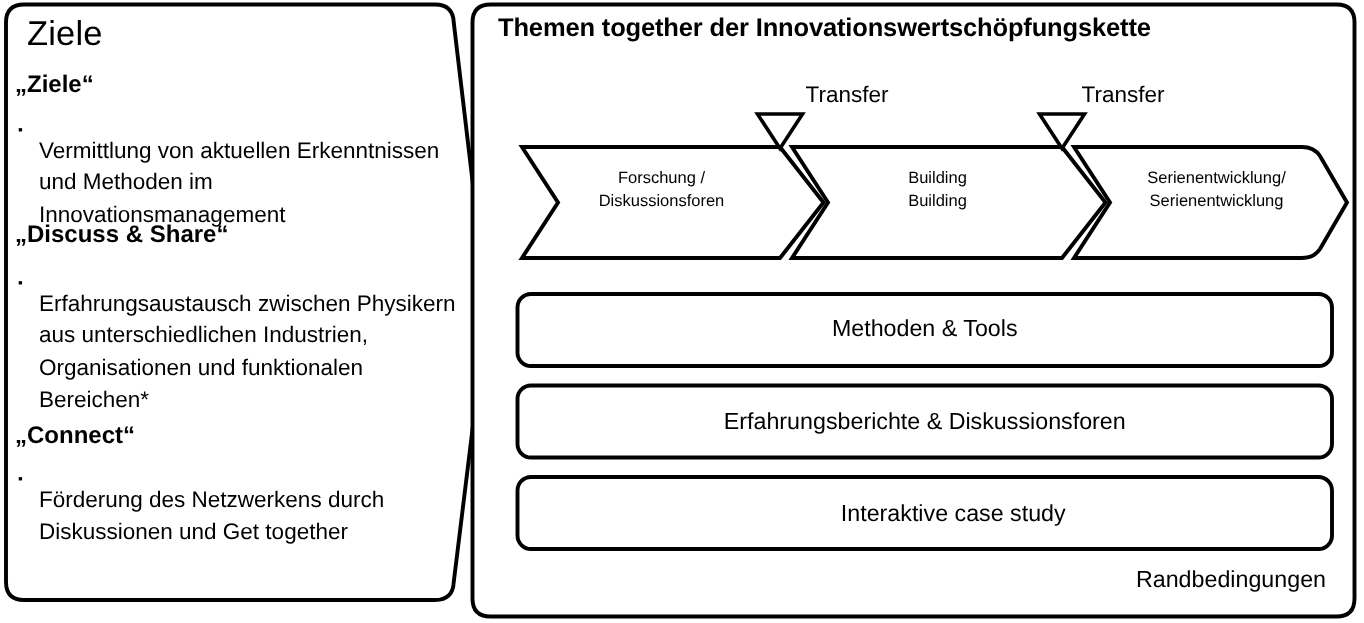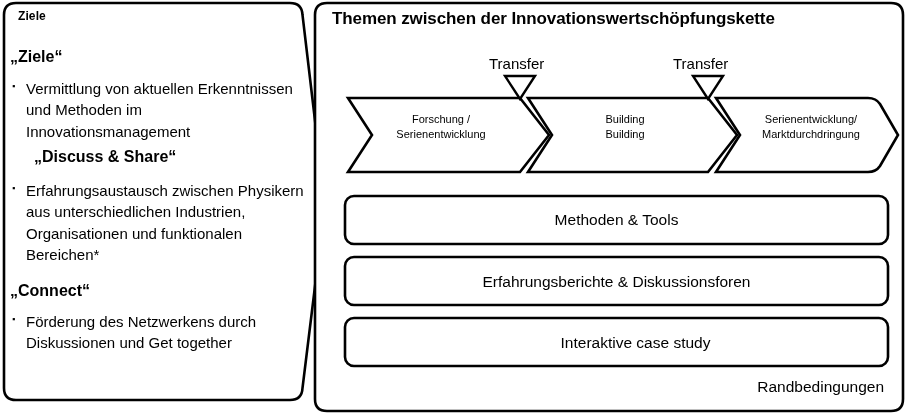--- a/index.html
+++ b/index.html
@@ -37,31 +37,31 @@
   .txt {
     position: absolute;
     white-space: pre;
     line-height: 1.18;
   }
 
   
   .goals-title {
     left: 18px;
     top: 9px;
-    font-size: 12px;
-    font-weight: bold;
+    font-size: 23px;
+    font-weight: normal;
     letter-spacing: 0.1px;
   }
   .goals-head {
     font-size: 16px;
     font-weight: bold;
     left: 10px;
   }
   .goals-head.h1 { top: 48px; }
-  .goals-head.h2 { top: 148px; margin-left: 24px; }
+  .goals-head.h2 { top: 148px; }
   .goals-head.h3 { top: 282px; }
 
   .bullet-block {
     position: absolute;
     left: 12px;
     width: 292px;
     font-size: 15px;
     display: flex;
   }
   .bullet-block.b1 { top: 78px; }
@@ -71,33 +71,35 @@
   .bullet-mark {
     width: 14px;
     flex: 0 0 14px;
     font-size: 9px;
     line-height: 1.9;
     color: #000;
   }
   .bullet-text {
     flex: 1 1 auto;
     line-height: 1.42;
+    margin-top: 12px;
   }
 
   
   .right-title {
     left: 332px;
     top: 9px;
     font-size: 17px;
     font-weight: bold;
     letter-spacing: -0.1px;
   }
   .transfer-label {
     font-size: 15px;
     top: 55px;
+    margin-left: 48px;
   }
   .transfer-label.t1 { left: 489px; }
   .transfer-label.t2 { left: 673px; }
 
   .chevron-label {
     position: absolute;
     text-align: center;
     font-size: 11px;
     line-height: 1.32;
   }
@@ -194,36 +196,36 @@
     <span class="bullet-mark">▪</span>
     <span class="bullet-text">Erfahrungsaustausch zwischen Physikern aus unterschiedlichen Industrien, Organisationen und funktionalen Bereichen*</span>
   </div>
 
   <div class="txt goals-head h3">„Connect“</div>
   <div class="bullet-block b3">
     <span class="bullet-mark">▪</span>
     <span class="bullet-text">Förderung des Netzwerkens durch Diskussionen und Get together</span>
   </div>
 
-  <div class="txt right-title">Themen zwischen der Innovationswertschöpfungskette</div>
+  <div class="txt right-title">Themen together der Innovationswertschöpfungskette</div>
 
   <div class="txt transfer-label t1">Transfer</div>
   <div class="txt transfer-label t2">Transfer</div>
 
   <div class="chevron-label c1">
     <div>Forschung /</div>
-    <div>Serienentwicklung</div>
+    <div>Diskussionsforen</div>
   </div>
   <div class="chevron-label c2">
     <div>Building</div>
     <div>Building</div>
   </div>
   <div class="chevron-label c3">
     <div>Serienentwicklung/</div>
-    <div>Marktdurchdringung</div>
+    <div>Serienentwicklung</div>
   </div>
 
   <div class="bar-label l2">Erfahrungsberichte &amp; Diskussionsforen</div>
   <div class="bar-label l1">Methoden &amp; Tools</div>
   <div class="bar-label l3">Interaktive case study</div>
 
   <div class="txt rand-label">Randbedingungen</div>
 
 </div>
 

